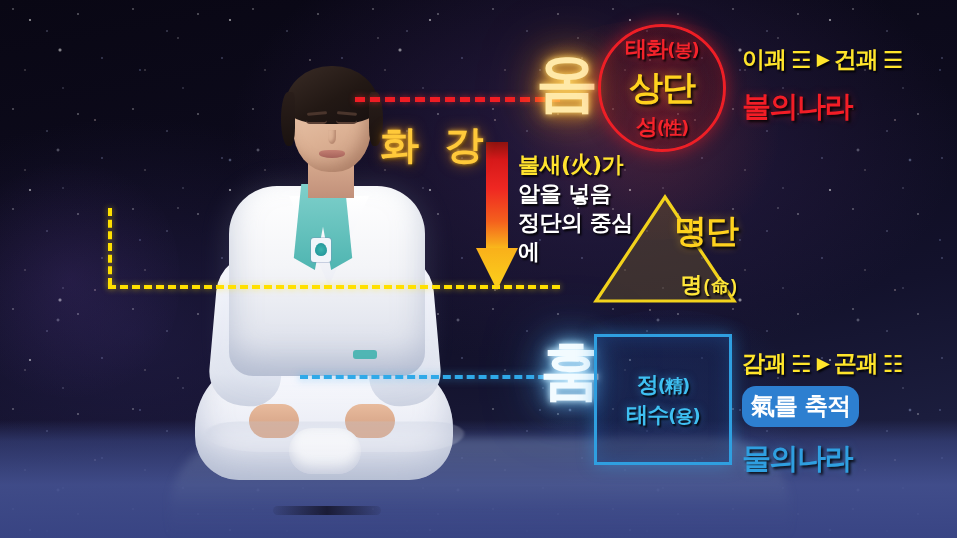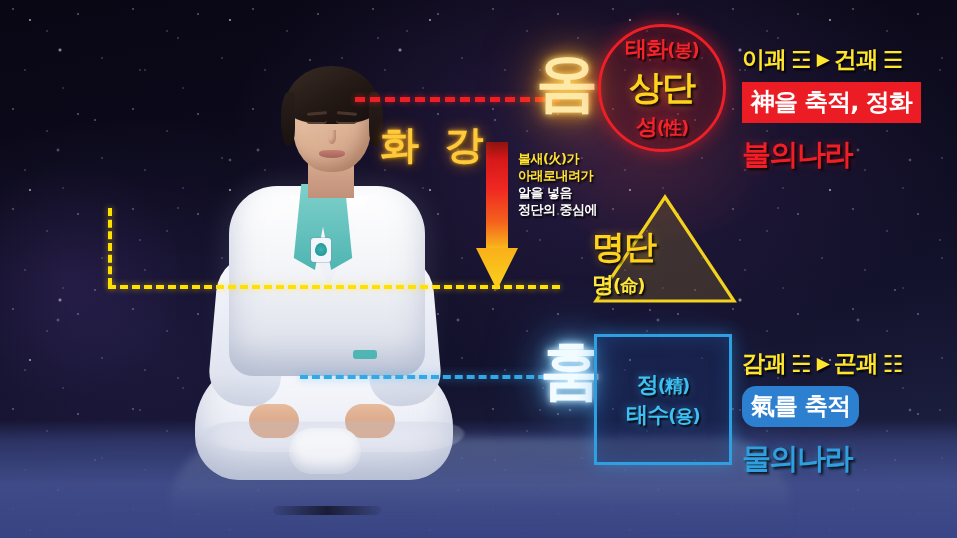--- a/index.html
+++ b/index.html
@@ -220,21 +220,21 @@
   }
   .hwagang {
     position:absolute; left:380px; top:118px;
     font-size:39px; font-weight:700; letter-spacing:6px;
     color:#ffc93a;
     text-shadow:0 0 4px rgba(255,190,50,.9), 0 0 14px rgba(255,150,20,.7), 2px 2px 3px rgba(0,0,0,.8);
   }
   
   .desc {
     position:absolute; left:518px; top:150px; width:130px;
-    font-size:13px; font-weight:700; line-height:1.32;
+    font-size:22px; font-weight:700; line-height:1.32;
     letter-spacing:-.5px;
     text-shadow:1.5px 1.5px 2px rgba(0,0,0,.9);
   }
   .desc .y { color:#ffe32e; }
   .desc .w { color:#ffffff; }
   
   .dan-circle {
     position:absolute; left:598px; top:24px; width:128px; height:128px;
     border:3.5px solid #ee1f26;
     border-radius:50%;
@@ -250,22 +250,22 @@
   .dan-sub .paren { font-size:18px; }
   .dan-main {
     font-size:34px; font-weight:700; color:#ffd21e; letter-spacing:-1px;
     text-shadow:2px 2px 3px rgba(0,0,0,.9), 0 0 10px rgba(255,190,30,.5);
   }
   
   .dan-tri { position:absolute; left:592px; top:192px; width:146px; height:114px; }
   .dan-tri svg { position:absolute; inset:0; }
   .tri-text {
     position:absolute; inset:0;
-    display:flex; flex-direction:column; align-items:flex-start; justify-content:flex-end;
-    padding-bottom:6px; gap:0px;
+    display:flex; flex-direction:column; align-items:flex-end; justify-content:flex-end;
+    padding-bottom:6px; gap:16px;font-family:Liberation Mono, monospace;
   }
   .tri-main {
     font-size:33px; font-weight:700; color:#ffd21e; letter-spacing:-1px;
     text-shadow:2px 2px 3px rgba(0,0,0,.9), 0 0 9px rgba(255,195,30,.45);
   }
   .tri-sub {
     font-size:22px; font-weight:700; color:#ffe63a; letter-spacing:-1px;
     text-shadow:1.5px 1.5px 2px rgba(0,0,0,.9);
   }
   .tri-sub .paren { font-size:18px; }
@@ -383,21 +383,20 @@
     <div class="arrow-head"></div>
   </div>
 
   <div class="syllable syl-om">옴</div>
   <div class="syllable syl-hum">훔</div>
 
   <div class="hwagang">화 강</div>
 
   <div class="desc">
     <div class="y">불새(火)가</div>
-    <div class="y">아래로내려가</div>
     <div class="w">알을 넣음</div>
     <div class="w">정단의 중심에</div>
   </div>
 
   <div class="dan-circle">
     <div class="dan-sub"><span>태화</span><span class="paren">(봉)</span></div>
     <div class="dan-main">상단</div>
     <div class="dan-sub"><span>성</span><span class="paren">(性)</span></div>
   </div>
 
@@ -417,21 +416,20 @@
   </div>
 
   <div class="side side-top">
     <div class="side-trigram">
       <span>이괘</span>
         <span class="tri-glyph">☲</span>
       <span class="tri-arrow">▶</span>
       <span>건괘</span>
         <span class="tri-glyph">☰</span>
     </div>
-    <div class="side-chip chip-red">神을 축적, 정화</div>
     <div class="side-nation nation-red">불의나라</div>
   </div>
 
   <div class="side side-bottom">
     <div class="side-trigram">
       <span>감괘</span>
         <span class="tri-glyph">☵</span>
       <span class="tri-arrow">▶</span>
       <span>곤괘</span>
         <span class="tri-glyph">☷</span>

